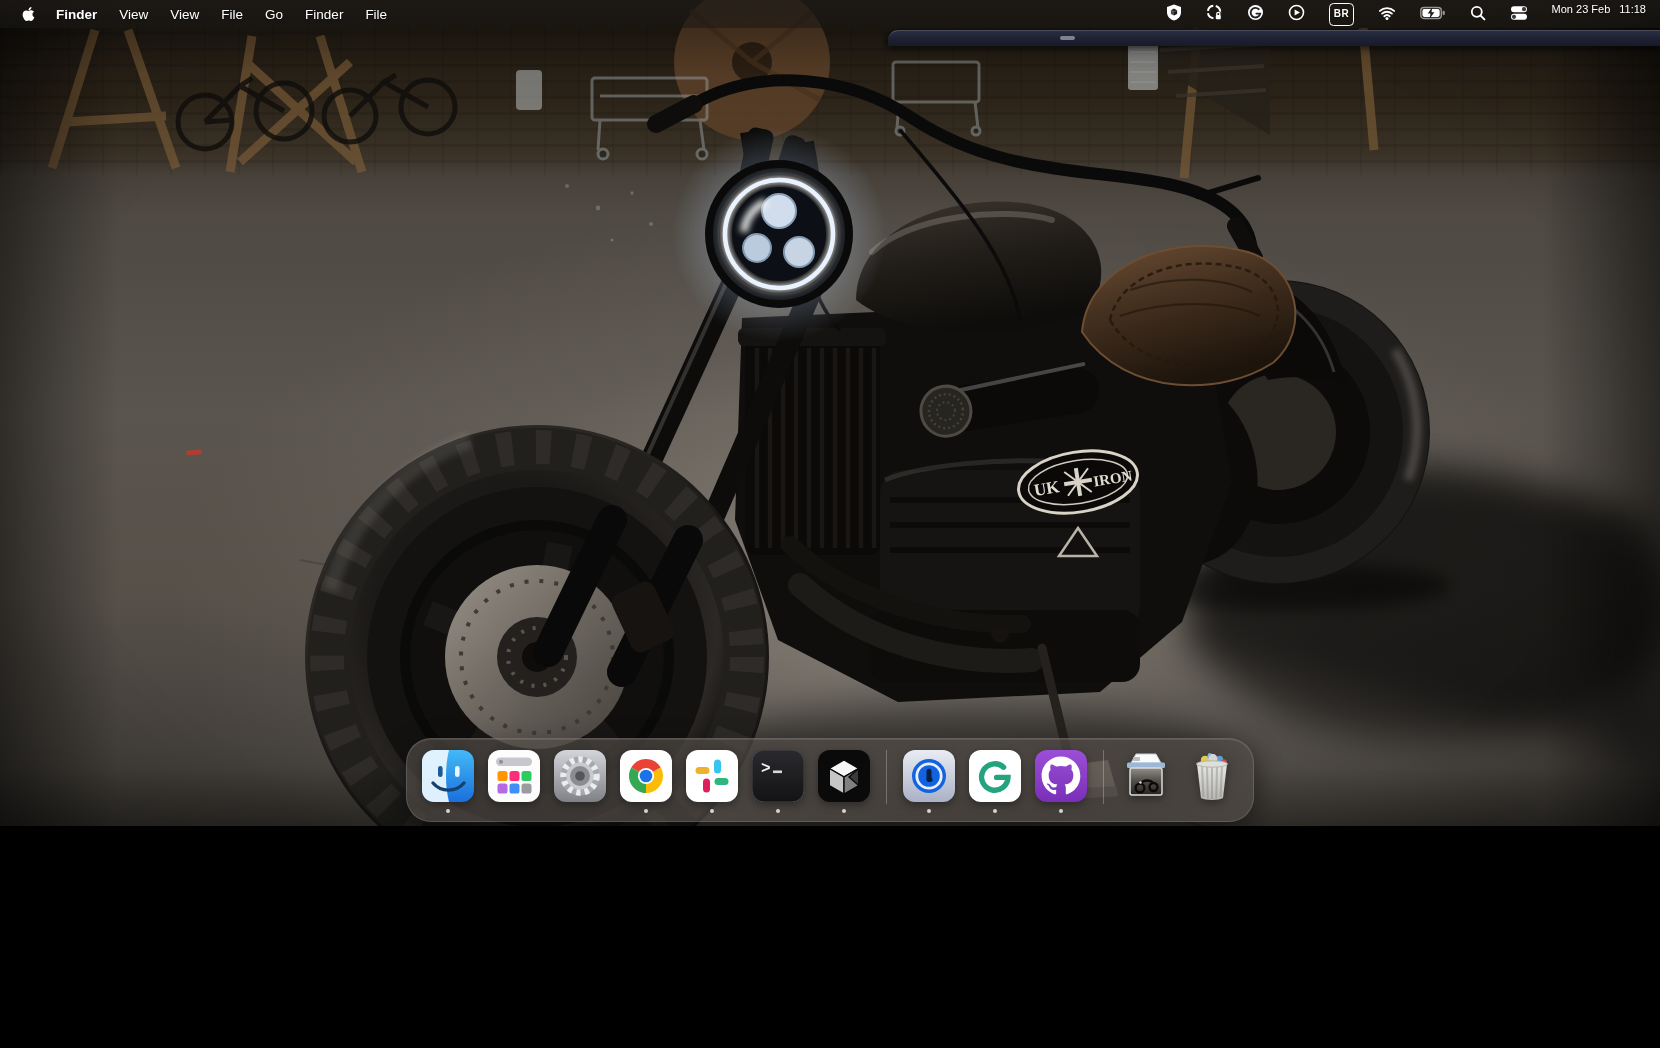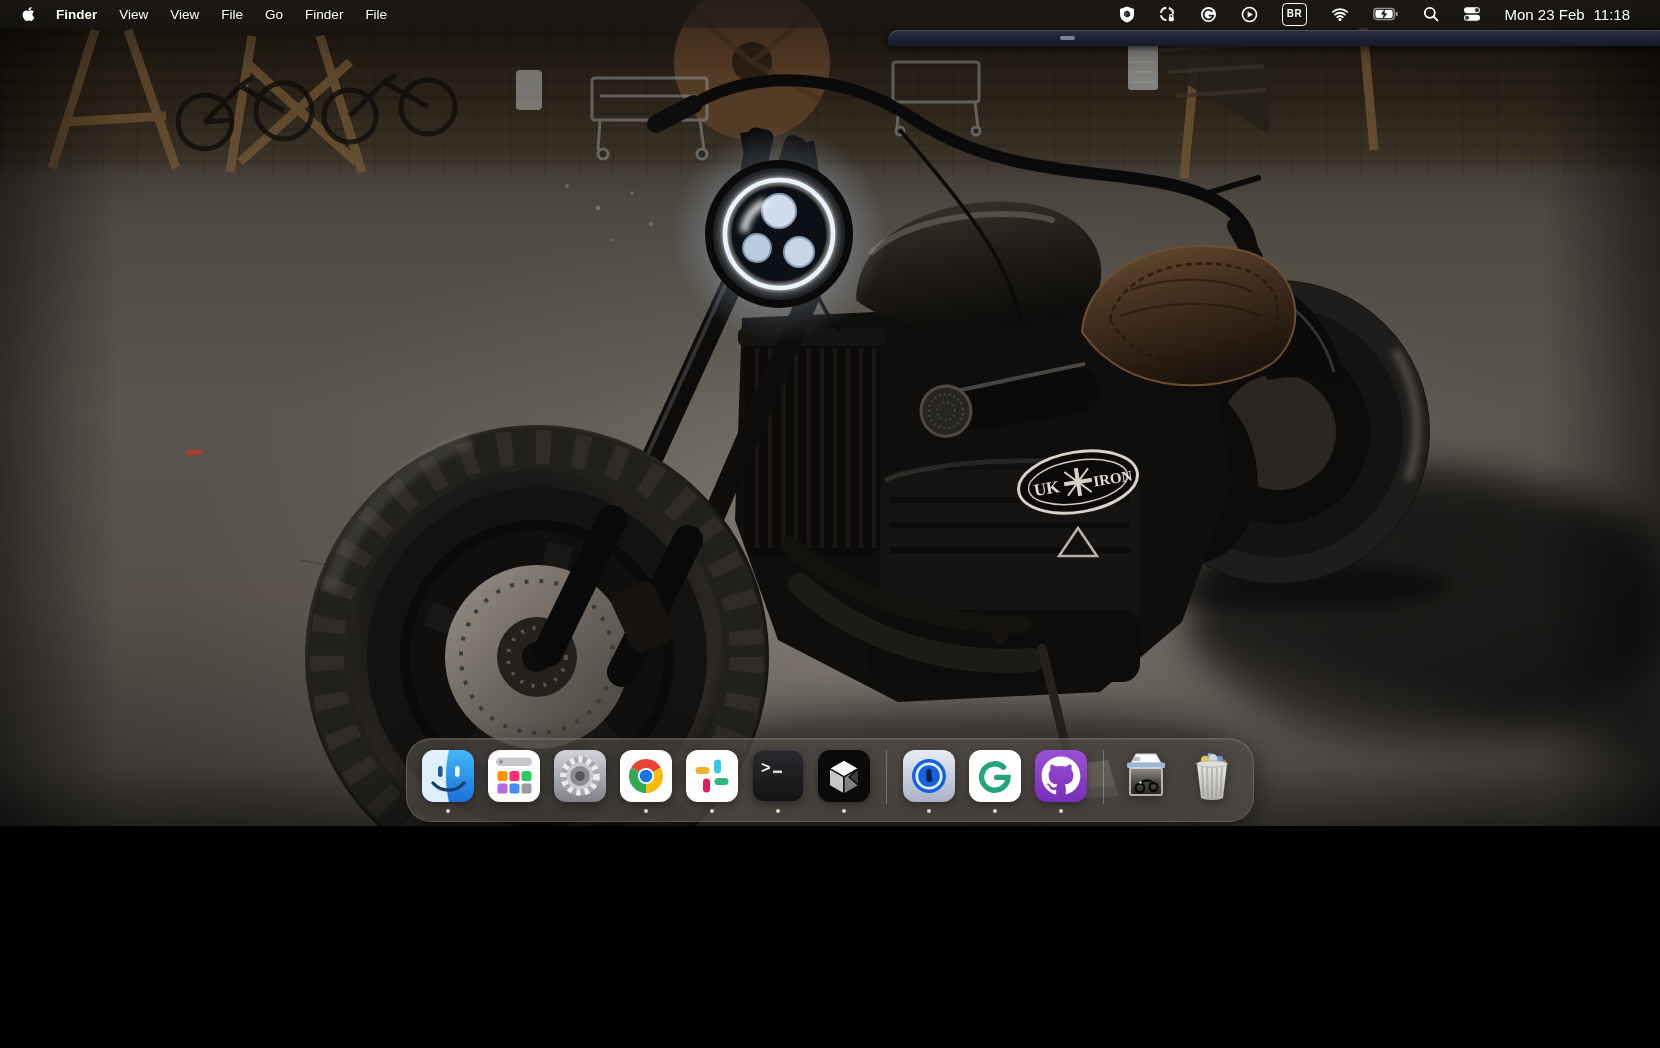--- a/index.html
+++ b/index.html
@@ -25,25 +25,25 @@
 
   
   .menubar{position:absolute;left:0;top:0;width:100%;height:28px;z-index:40;
     background:linear-gradient(180deg,rgba(34,31,27,.66),rgba(26,24,21,.55));
     display:flex;align-items:center;color:#fff;font-size:13.5px;
     text-shadow:0 1px 2px rgba(0,0,0,.45);}
   .mb-left{display:flex;align-items:center;padding-left:20px;}
   .mb-item{padding:0 11px;cursor:default;}
   .mb-app{font-weight:bold;}
   .apple{display:flex;align-items:center;padding:0 10px 0 2px;}
-  .mb-right{margin-left:auto;display:flex;align-items:center;gap:24px;padding-right:30px;}
+  .mb-right{margin-left:auto;display:flex;gap:24px;padding-right:14px;}
   .st{display:flex;align-items:center;justify-content:center;height:20px;}
   .br-badge{border:1.6px solid #fff;border-radius:4.5px;font-size:10px;font-weight:bold;
     padding:0.5px 3.5px;letter-spacing:.4px;line-height:12px;}
-  .clock{display:flex;gap:9px;font-size:15px;white-space:nowrap;}
+  .clock{display:flex;gap:9px;font-size:11px;white-space:nowrap;}
 
   
   .bg-window{position:absolute;left:888px;top:30px;right:0;height:15px;z-index:30;
     background:linear-gradient(180deg,#2a2e42,#1d2032 60%,#171a29);
     border-top-left-radius:10px;border-top:1px solid rgba(255,255,255,.22);
     box-shadow:0 3px 8px rgba(0,0,0,.5), -2px 0 5px rgba(0,0,0,.35);}
   .bg-window .handle{position:absolute;left:172px;top:5px;width:15px;height:4px;border-radius:2px;
     background:#7e8290;}
 
   

